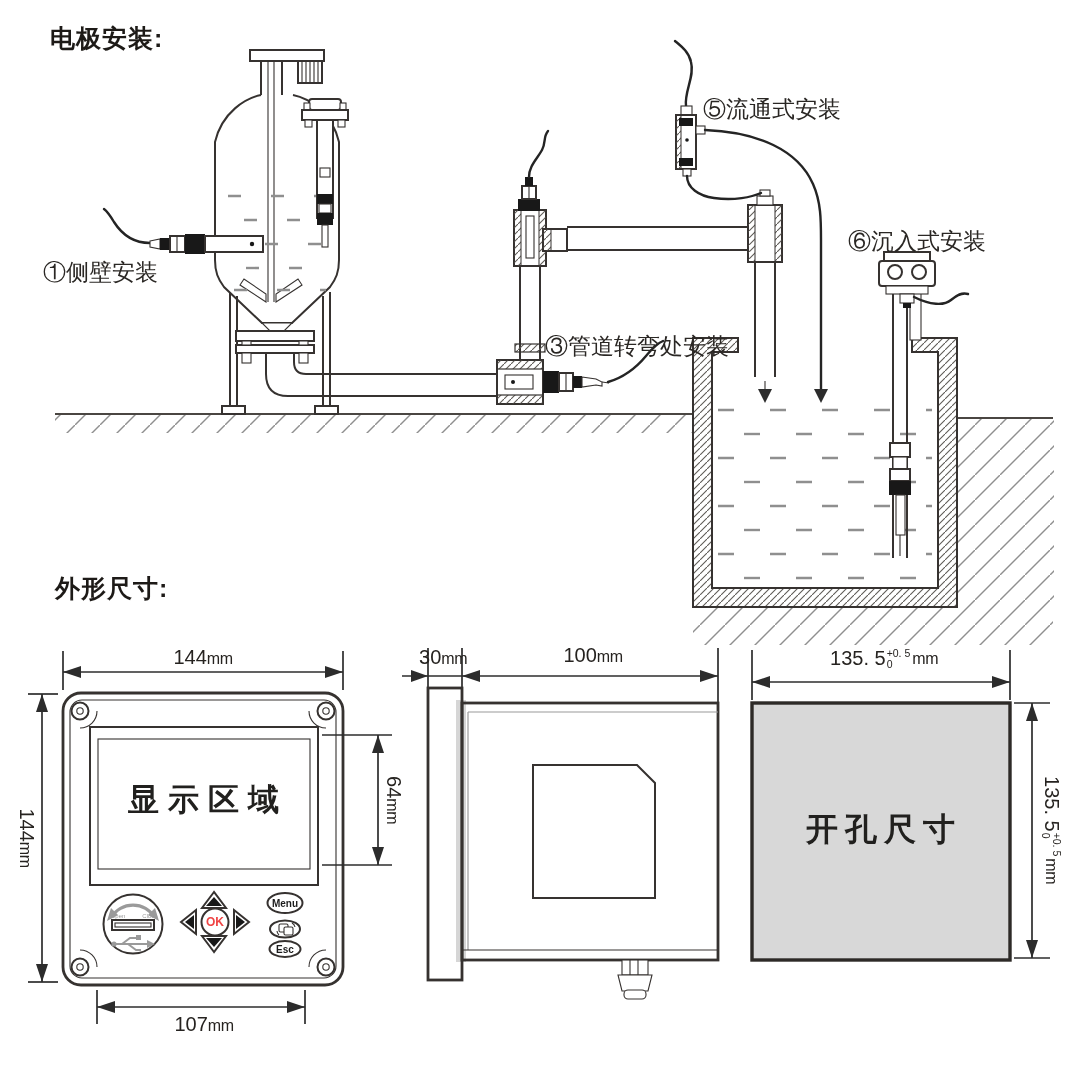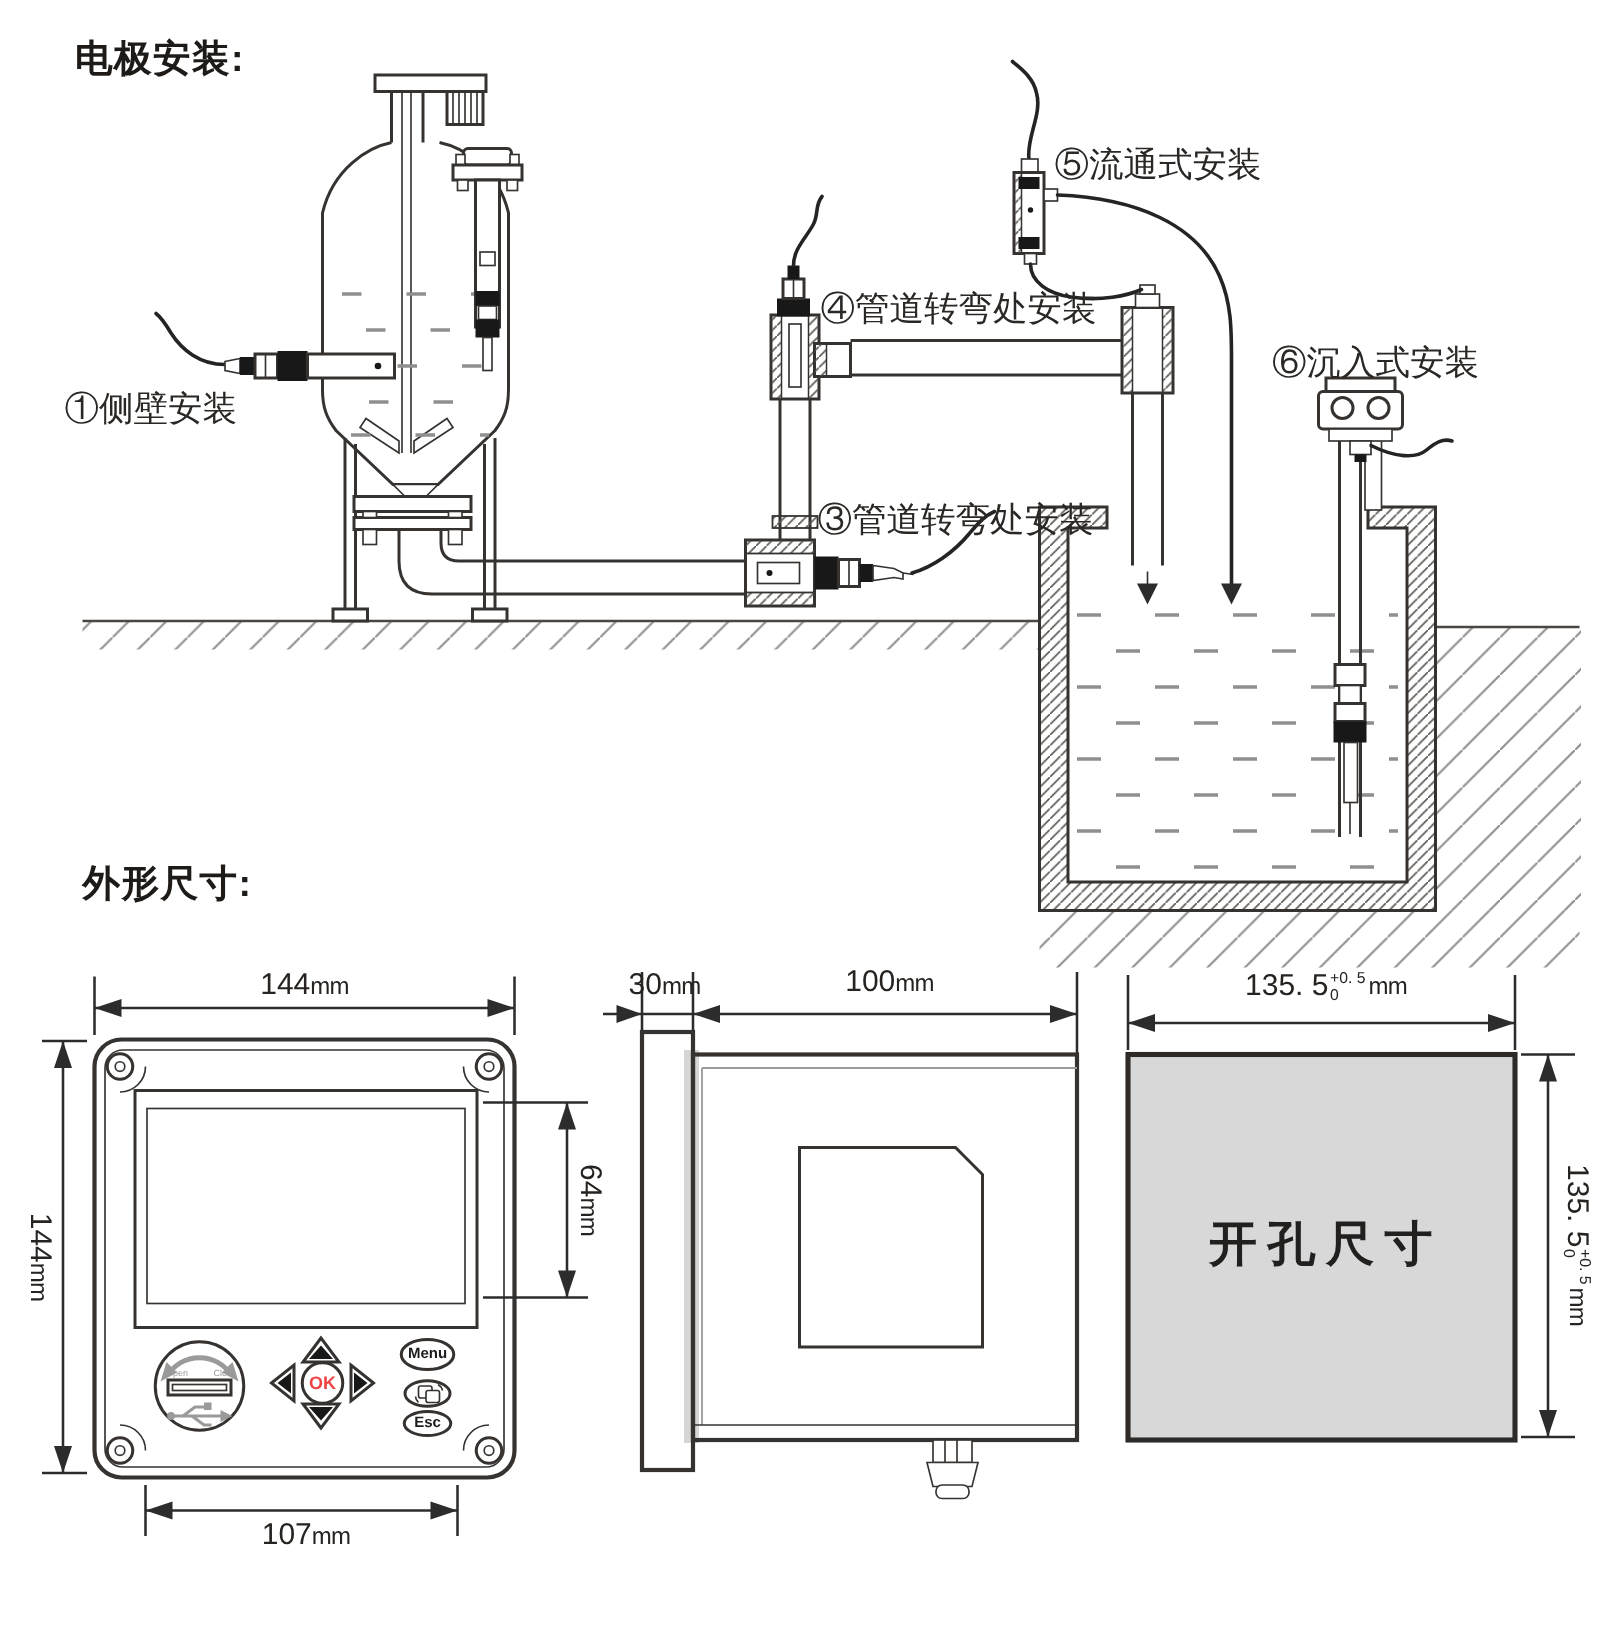--- a/index.html
+++ b/index.html
@@ -399,25 +399,25 @@
     </g>
   </g>
 </svg>
 
 
 <div class="txt ttl" style="left:50px;top:22px;">电极安装:</div>
 <div class="txt ttl" style="left:55px;top:572px;">外形尺寸:</div>
 
 <div class="txt lbl" style="left:43px;top:257px;font-family:Liberation Mono, monospace;">①侧壁安装</div>
 <div class="txt lbl" style="left:545px;top:331px;text-align:right;">③管道转弯处安装</div>
-<div class="txt lbl" style="left:547px;top:190px;">④管道转弯处安装</div>
 <div class="txt lbl" style="left:703px;top:94px;">⑤流通式安装</div>
 <div class="txt lbl" style="left:848px;top:226px;text-align:center;">⑥沉入式安装</div>
 
 
+<div class="txt serifbig disp ctr" style="left:208px;top:800px;">显示区域</div>
 <div class="txt dim ctr" style="left:203px;top:657px;"><span>144</span><span class="unit">mm</span></div>
 <div class="txt dim rot" style="left:26px;top:838px;"><span>144</span><span class="unit">mm</span></div>
 <div class="txt dim rot" style="left:393px;top:800px;"><span>64</span><span class="unit">mm</span></div>
 <div class="txt dim ctr" style="left:204px;top:1024px;"><span>107</span><span class="unit">mm</span></div>
 
 <div class="txt btn-s ctr" style="left:285px;top:903px;">Menu</div>
 <div class="txt btn-s ctr" style="left:285px;top:949px;">Esc</div>
 <div class="txt btn-ok ctr" style="left:215px;top:922px;">OK</div>
 <div class="txt usb-s ctr" style="left:118px;top:916px;">Open</div>
 <div class="txt usb-s ctr" style="left:150px;top:916px;">Close</div>

